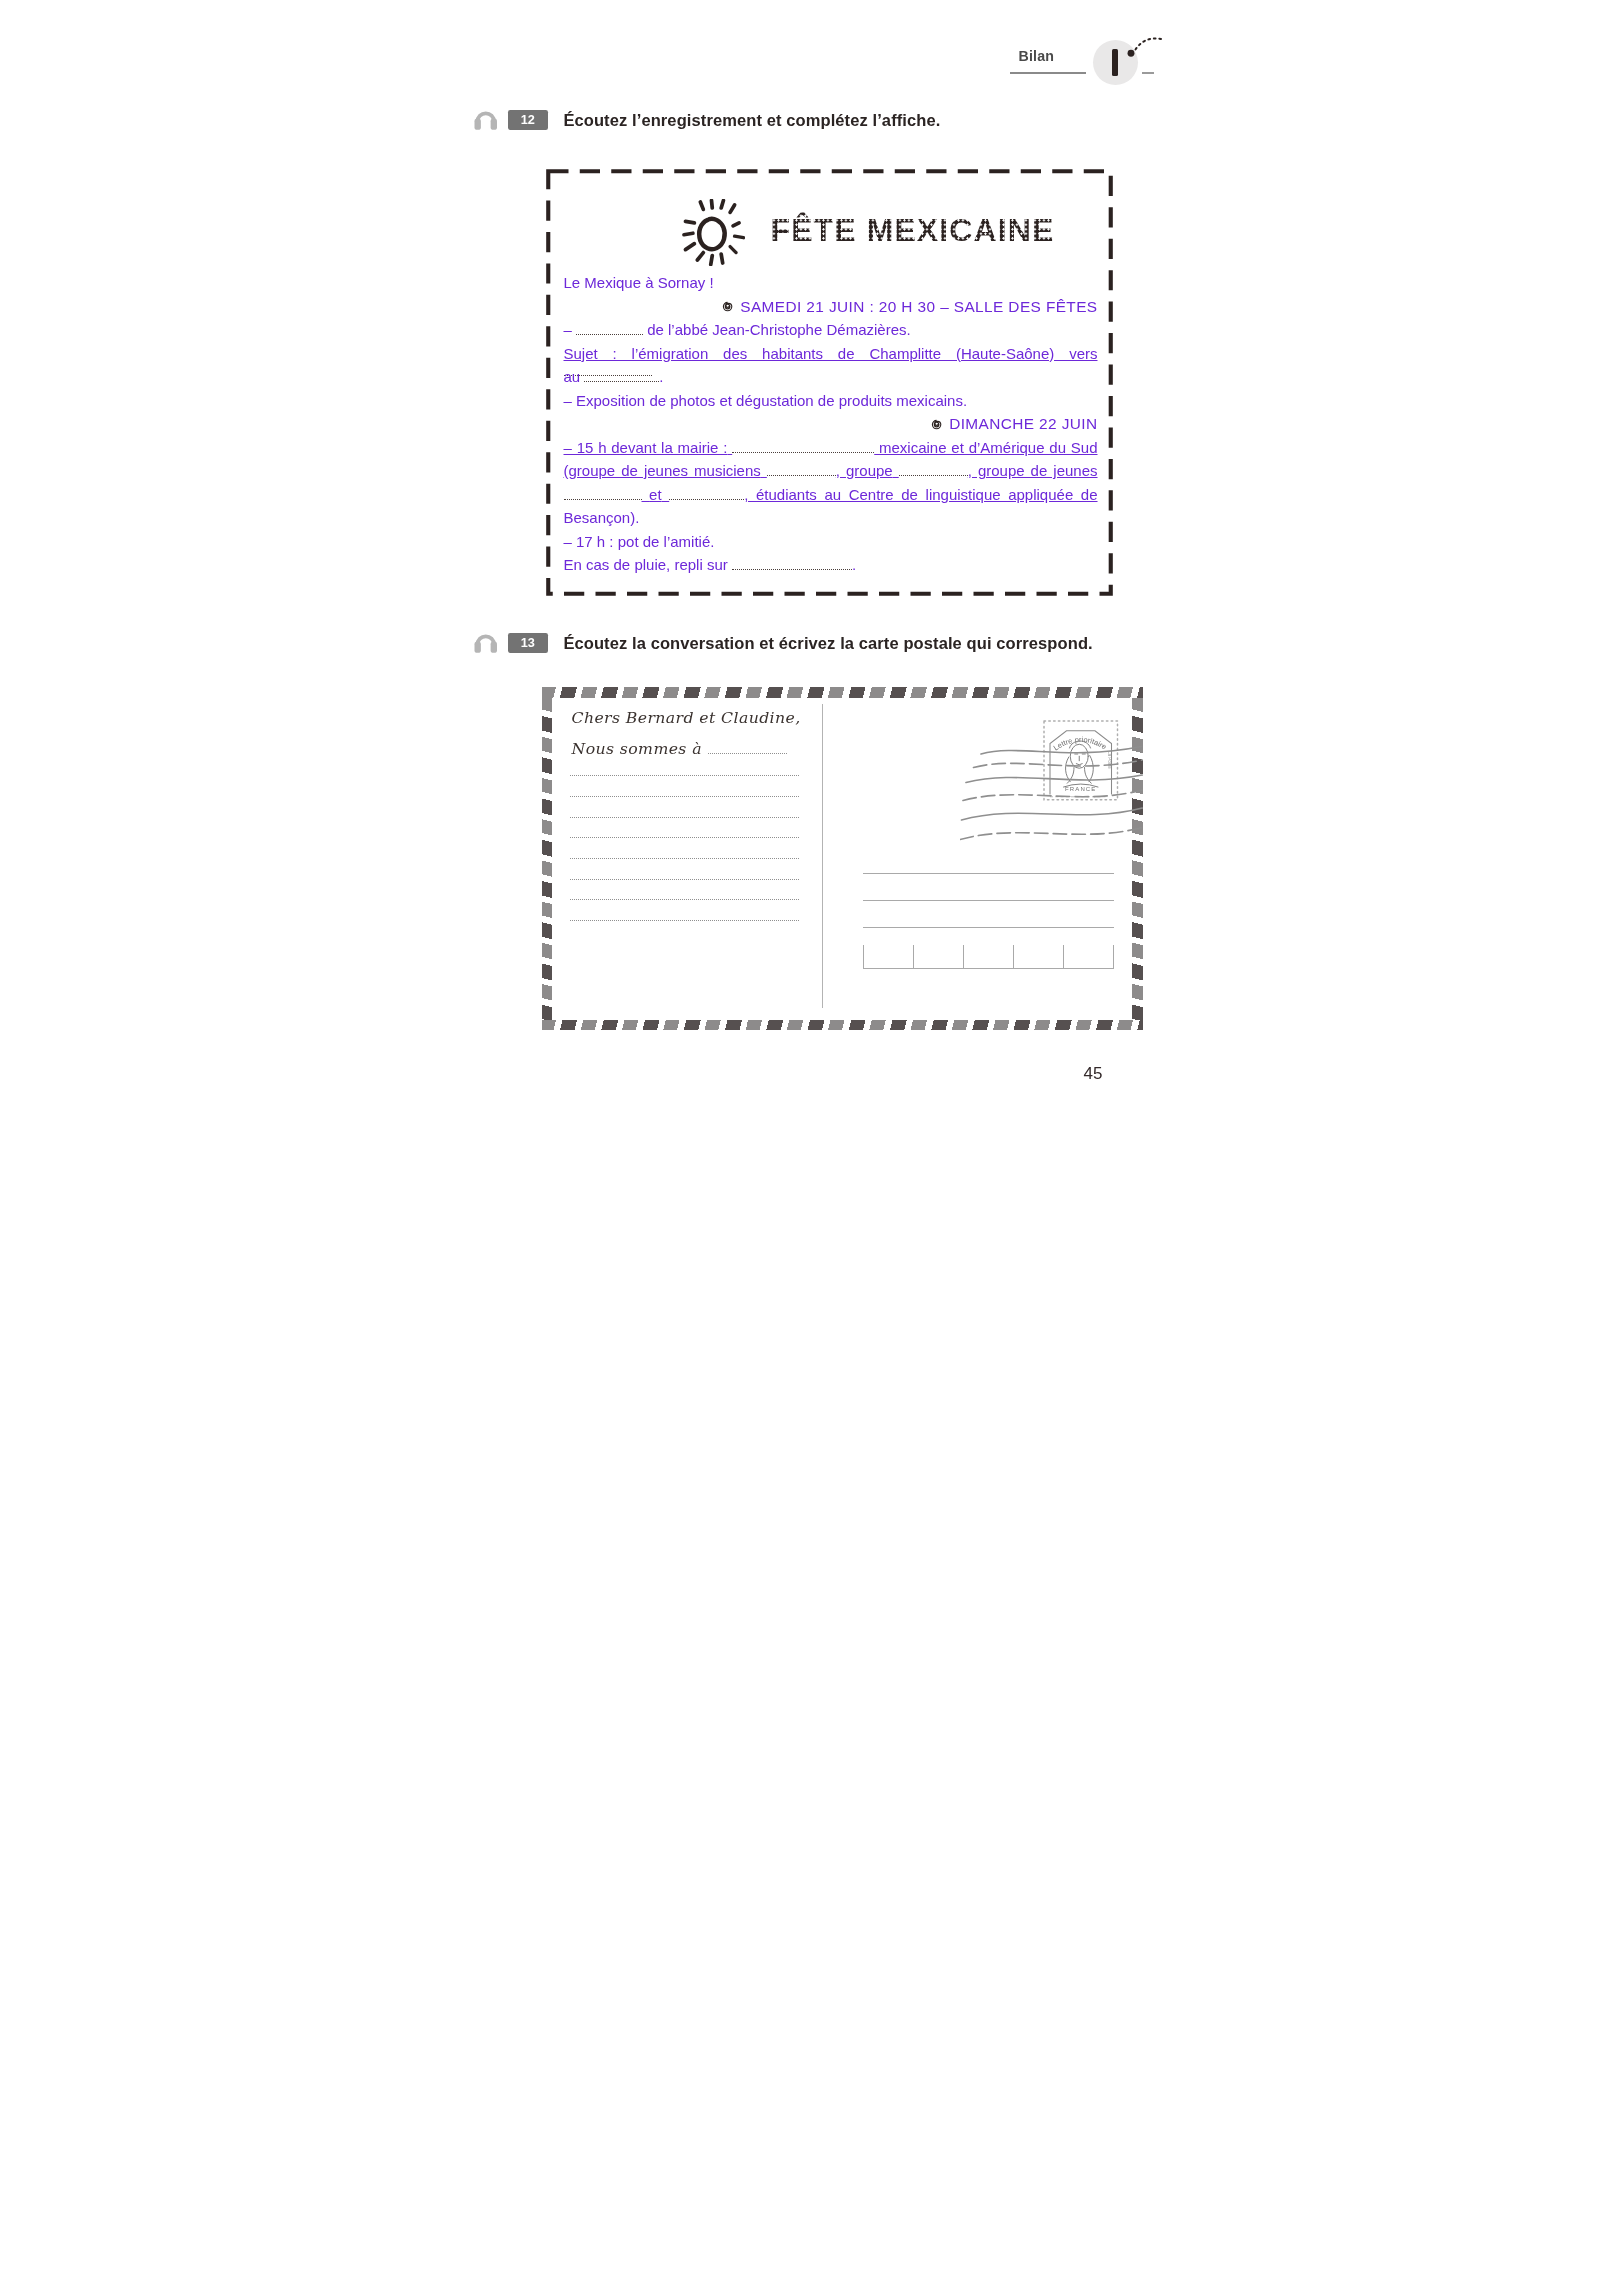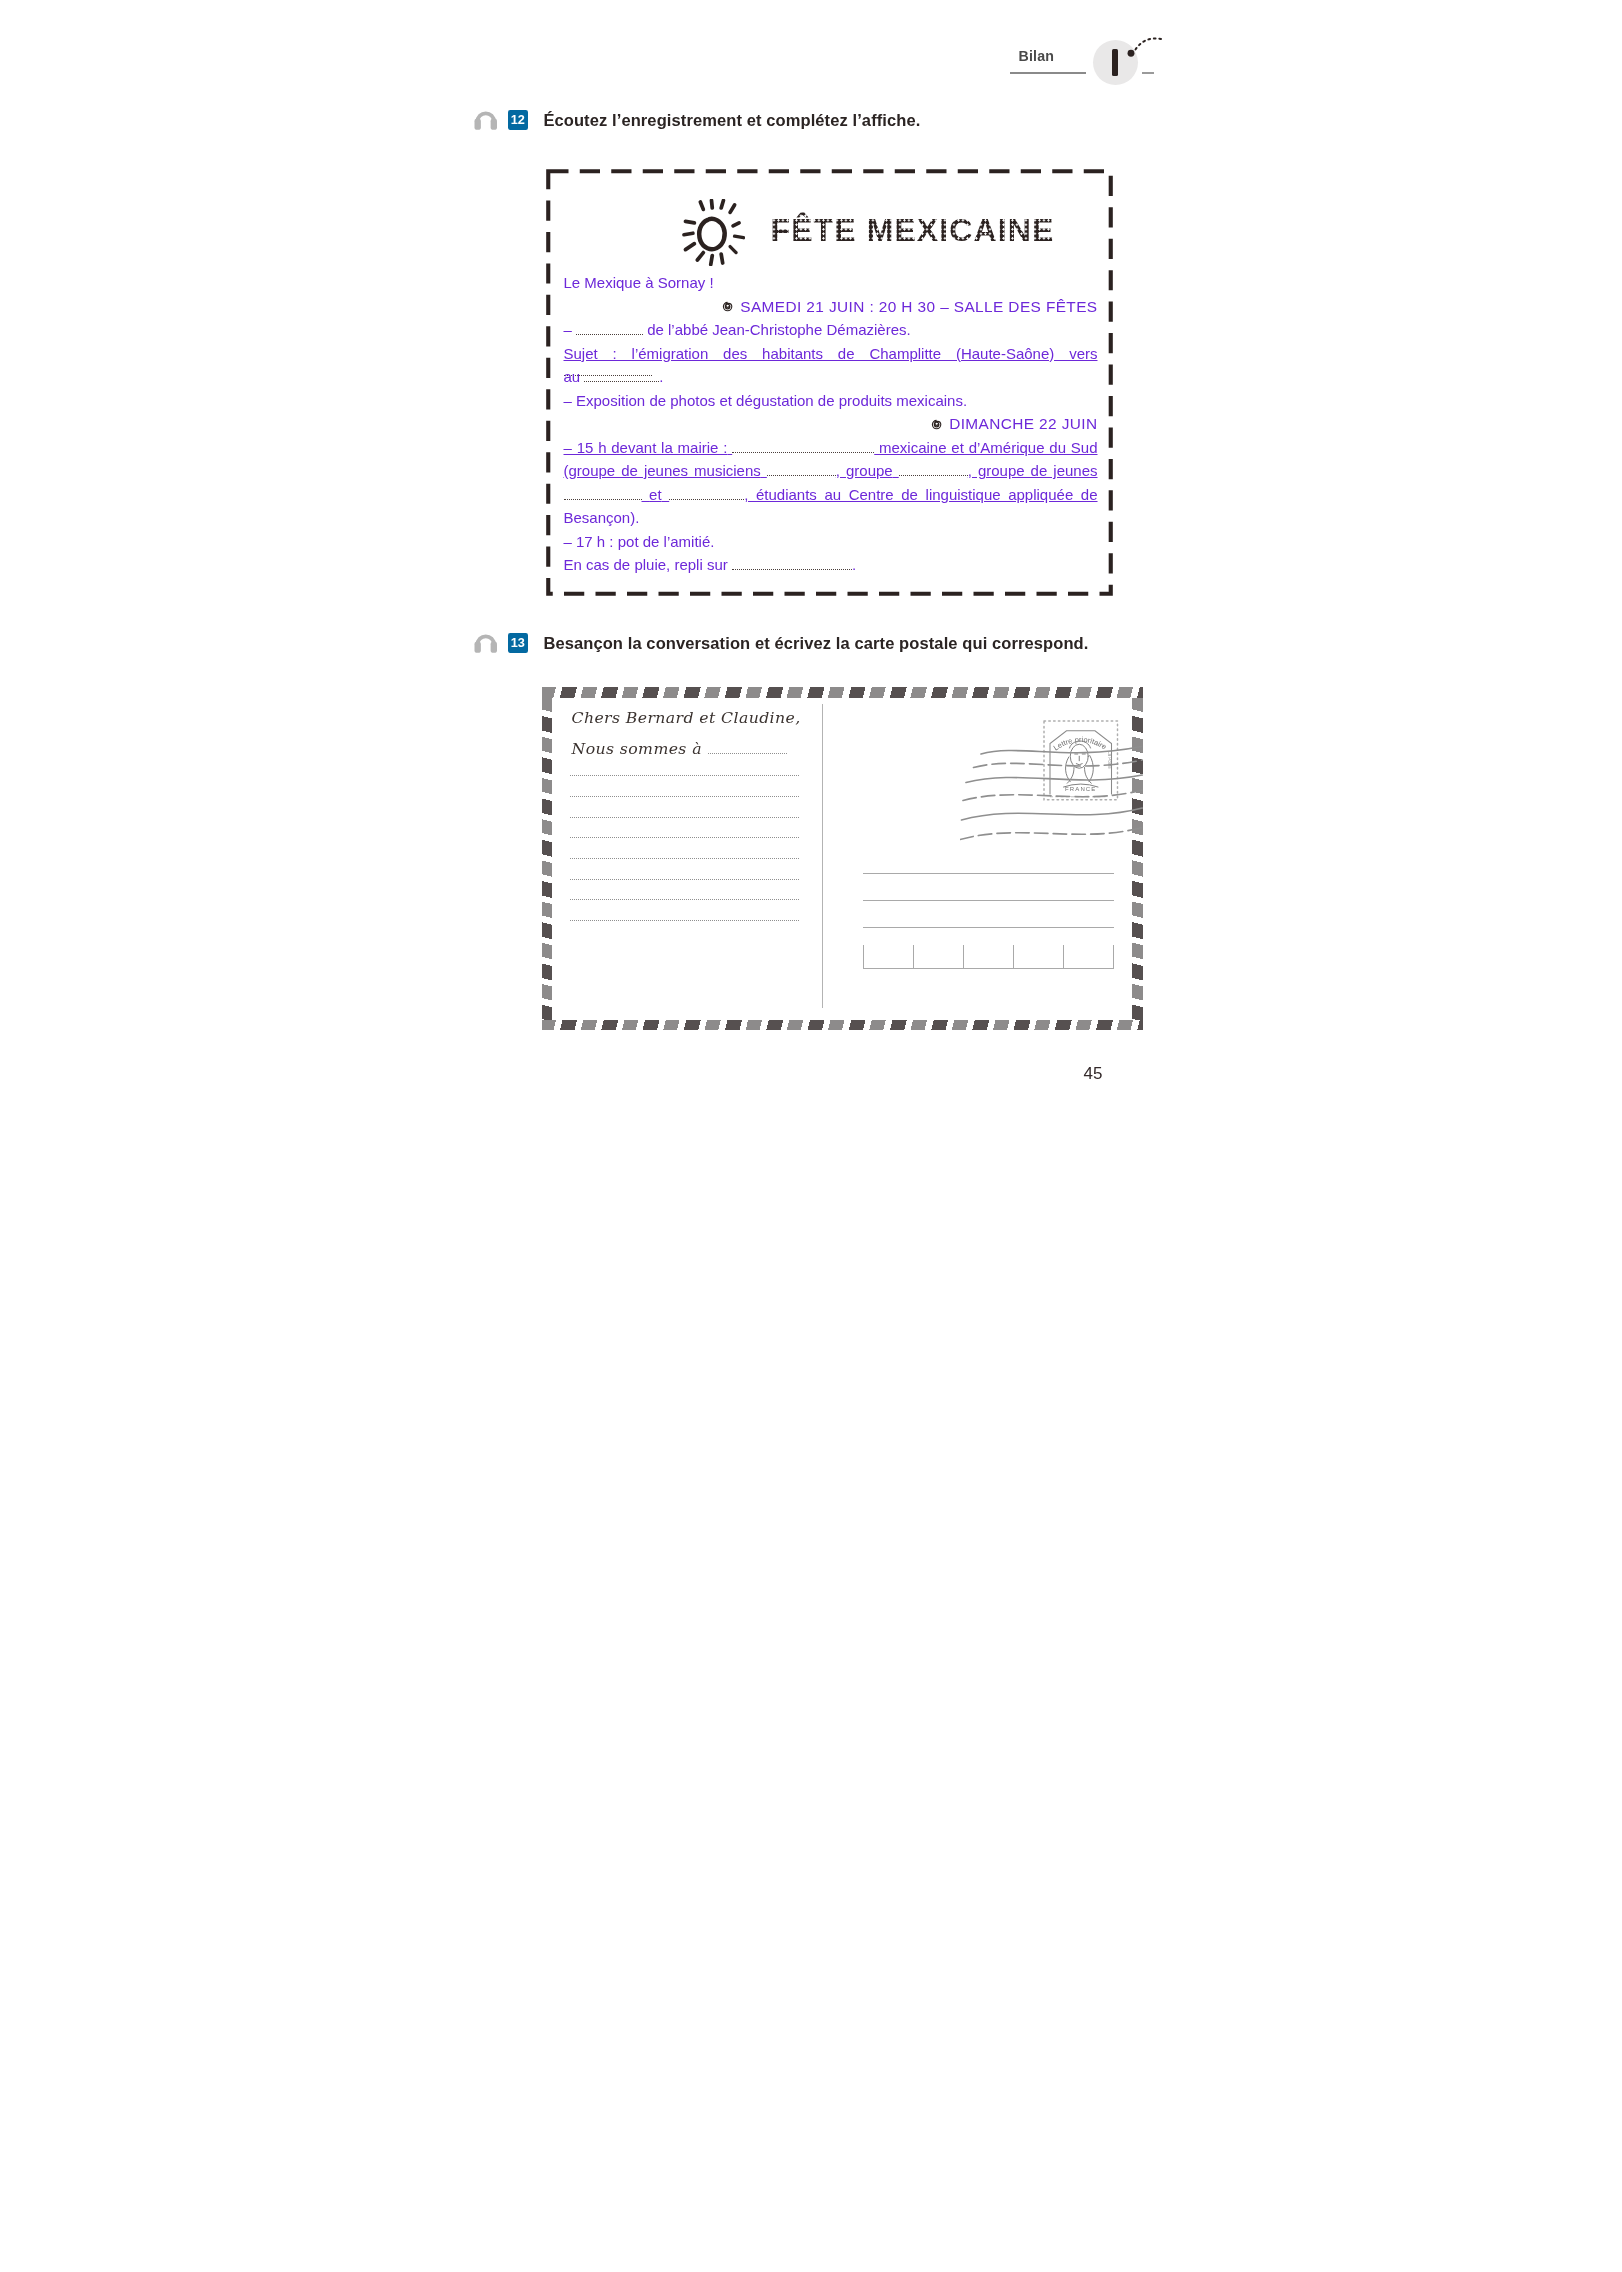--- a/index.html
+++ b/index.html
@@ -12,21 +12,21 @@
   .unit-circle{position:absolute;left:687px;top:40px;width:45px;height:45px;border-radius:50%;
                background:#e9e8e8;display:flex;align-items:center;justify-content:center;}
   .unit-bar{width:6.7px;height:27px;background:#2b2220;border-radius:1.5px;font-size:0;color:transparent;overflow:hidden;}
   .unit-dash{position:absolute;left:736px;top:72px;width:12.7px;height:2.2px;background:#9a9a9a;}
   .unit-trail{position:absolute;left:716px;top:30px;}
 
   
   .ex-row{position:absolute;left:67px;display:flex;align-items:center;}
   .ex12{top:108px;} .ex13{top:631px;}
   .hp-icon{width:25.5px;height:24px;flex:0 0 auto;}
-  .ex-badge{margin-left:9.7px;width:20px;height:19.5px;background:#0369a1;border-radius:2.2px;
+  .ex-badge{margin-left:9.7px;width:40px;height:19.5px;background:#737373;border-radius:2.2px;
             color:#fff;font-size:12.7px;font-weight:bold;display:flex;align-items:center;justify-content:center;}
   .ex-title{margin-left:15.7px;font-size:16.5px;font-weight:bold;color:#2b2423;letter-spacing:0.1px;}
 
   
   .poster{position:absolute;left:140px;top:169px;width:567px;height:427px;}
   .poster-border{position:absolute;left:0;top:0;width:100%;height:100%;}
   .sun{position:absolute;left:135px;top:30px;width:64px;height:67px;}
   .poster-title{position:absolute;left:225px;top:43px;width:322px;font-size:32px;font-weight:bold;
                 letter-spacing:1.1px;color:#2b2220;white-space:nowrap;}
   @supports ((-webkit-background-clip:text) or (background-clip:text)){
@@ -179,21 +179,21 @@
     </div>
   </div>
 
   <div class="ex-row ex13">
     <svg class="hp-icon" viewBox="0 0 34 32">
       <path d="M6 18 a11 11 0 0 1 22 0" fill="none" stroke="#b5b5b5" stroke-width="5"></path>
       <rect x="2" y="14" width="8.5" height="15" rx="3.5" fill="#b5b5b5"></rect>
       <rect x="23.5" y="14" width="8.5" height="15" rx="3.5" fill="#b5b5b5"></rect>
     </svg>
     <div class="ex-badge">13</div>
-    <div class="ex-title">Besançon la conversation et écrivez la carte postale qui correspond.</div>
+    <div class="ex-title">Écoutez la conversation et écrivez la carte postale qui correspond.</div>
   </div>
 
   <div class="postcard">
     <div class="stripe h top"></div>
     <div class="stripe h bottom"></div>
     <div class="stripe v left"></div>
     <div class="stripe v right"></div>
 
     <div class="hand greeting">Chers Bernard et Claudine,</div>
     <div class="hand opening">

